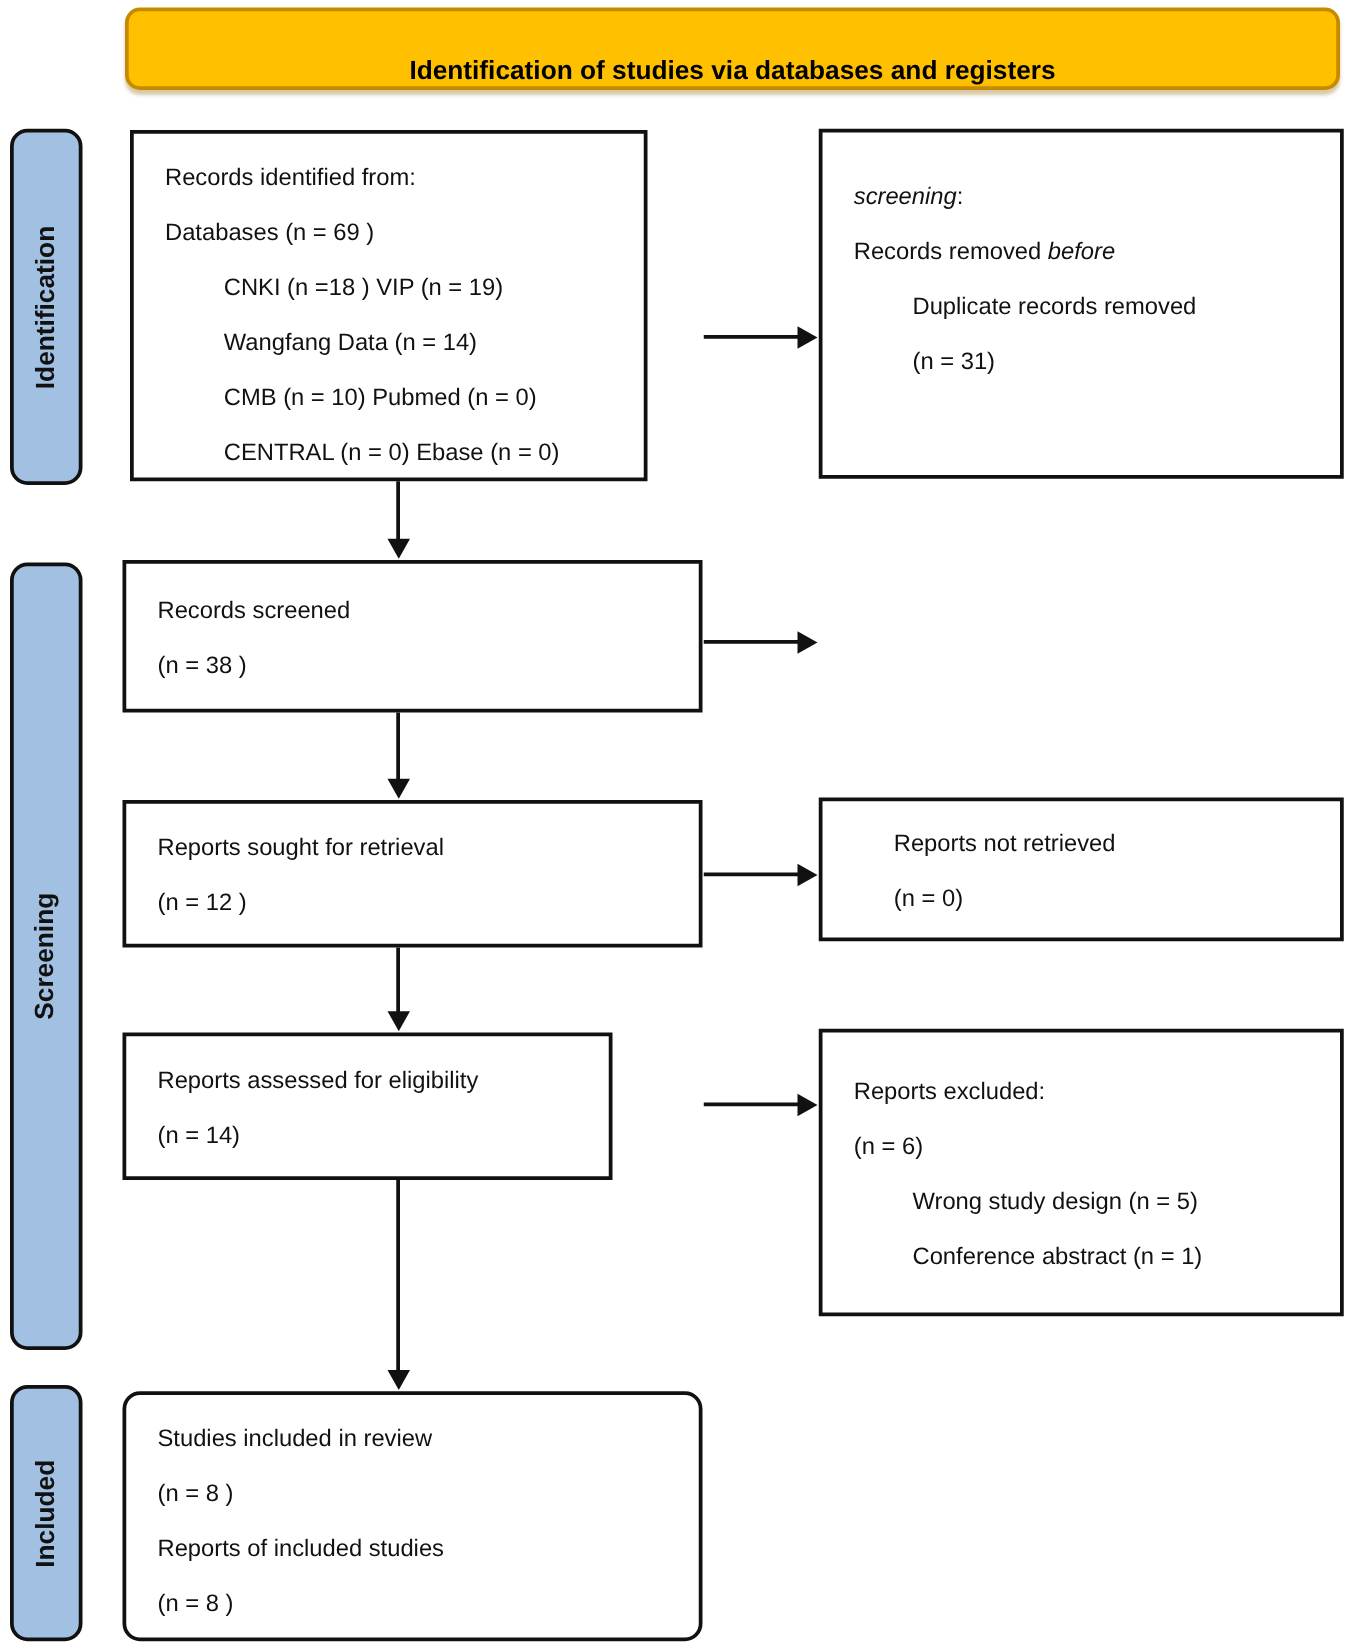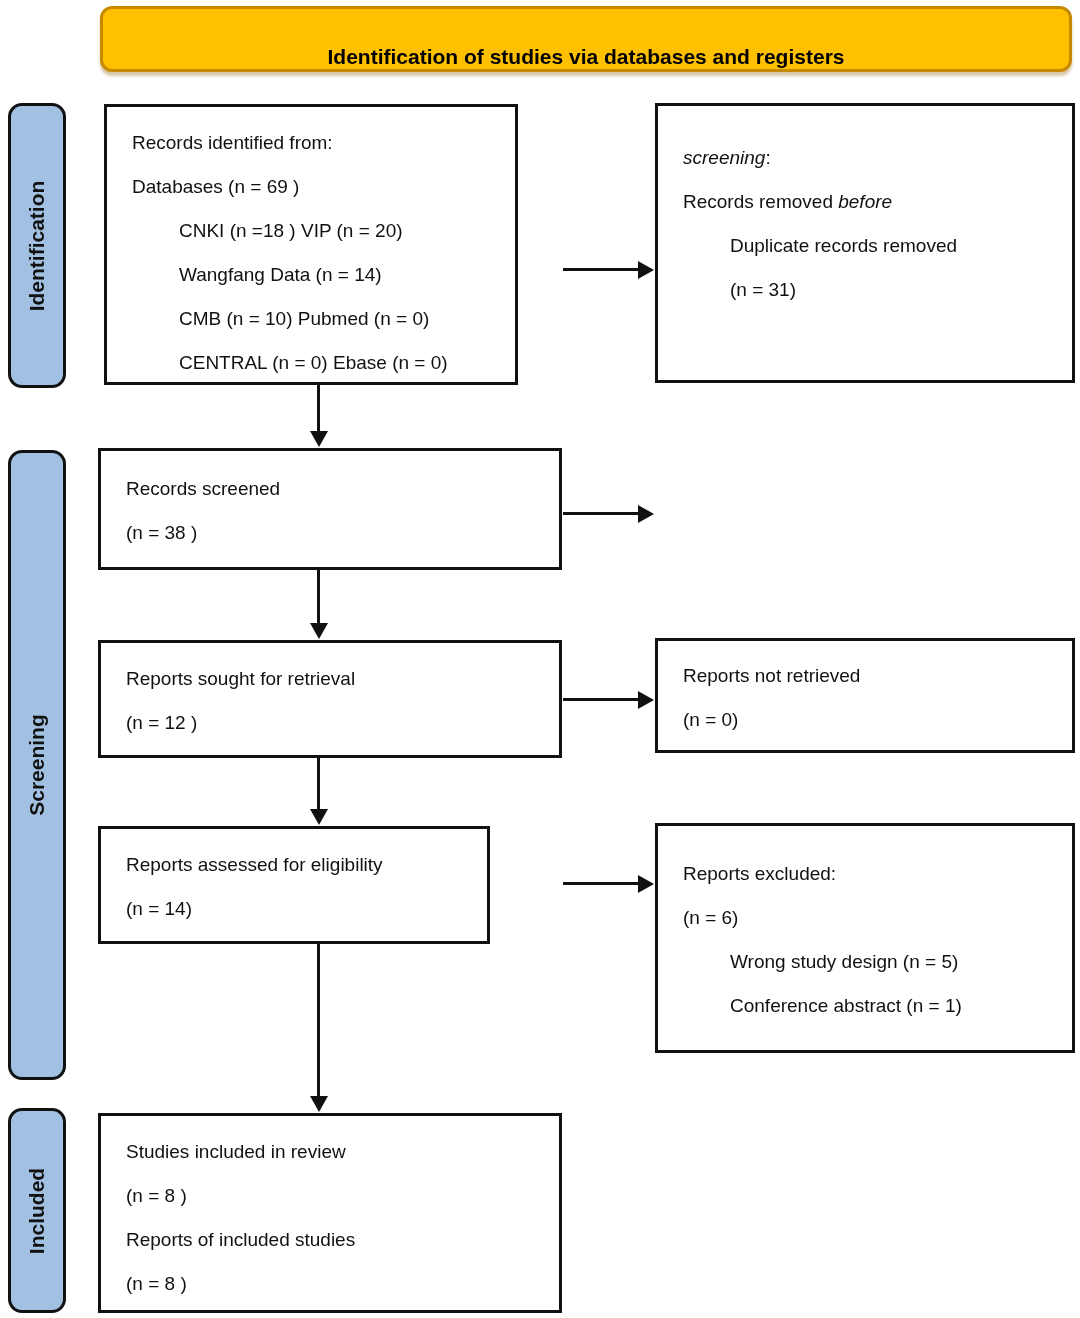--- a/index.html
+++ b/index.html
@@ -61,24 +61,24 @@
   .box .ln {
     line-height: 44px;
     padding-left: 25px;
     white-space: nowrap;
   }
   .box .indent { padding-left: 72px; }
   .box-records-identified { left: 104px;  top: 104px;  width: 414px; height: 281px; padding-top: 14px; }
   .box-records-screened   { left: 98px;  top: 448px;  width: 464px; height: 122px; padding-top: 16px; }
   .box-reports-sought     { left: 98px;  top: 640px;  width: 464px; height: 118px; padding-top: 14px; }
   .box-reports-assessed   { left: 98px;  top: 826px;  width: 392px; height: 118px; padding-top: 14px; }
-  .box-studies-included   { left: 98px;  top: 1113px; width: 464px; height: 200px; padding-top: 14px; }
+  .box-studies-included   { left: 98px;  top: 1113px; width: 464px; height: 200px; padding-top: 14px; border-radius: 14px; }
   .box-records-removed    { left: 655px; top: 103px;  width: 420px; height: 280px; padding-top: 30px; }
   .box-records-excluded   { left: 655px; top: 448px;  width: 420px; height: 117px; padding-top: 14px; }
-  .box-reports-not-retrieved { left: 655px; top: 638px; width: 420px; height: 115px; padding-top: 13px; }
+  .box-reports-not-retrieved { left: 655px; top: 638px; width: 420px; height: 115px; padding-top: 13px; padding-left: 32px; }
   .box-reports-excluded   { left: 655px; top: 823px;  width: 420px; height: 230px; padding-top: 26px; }
   .arrow-h {
     position: absolute;
     height: 3px;
     background: var(--arrow-color);
   }
   .arrow-h::after {
     content: '';
     position: absolute;
     right: -15px; top: 50%;
@@ -117,21 +117,21 @@
   <div class="tab tab-screening">
     <span class="tab-text">Screening</span>
   </div>
   <div class="tab tab-included">
     <span class="tab-text">Included</span>
   </div>
 
   <div class="box box-records-identified">
     <p class="ln">Records identified from:</p>
     <p class="ln">Databases (n = 69 )</p>
-    <p class="ln indent">CNKI (n =18 ) VIP (n = 20)</p>
+    <p class="ln indent">CNKI (n =18 ) VIP (n = 19)</p>
     <p class="ln indent">Wangfang Data (n = 14)</p>
     <p class="ln indent">CMB (n = 10) Pubmed (n = 0)</p>
     <p class="ln indent">CENTRAL (n = 0) Ebase (n = 0)</p>
   </div>
 
   <div class="box box-records-removed">
     <p class="ln"><i>screening</i><span>:</span></p>
     <p class="ln"><span>Records removed </span><i>before</i></p>
     <p class="ln indent">Duplicate records removed</p>
     <p class="ln indent">(n = 31)</p>

